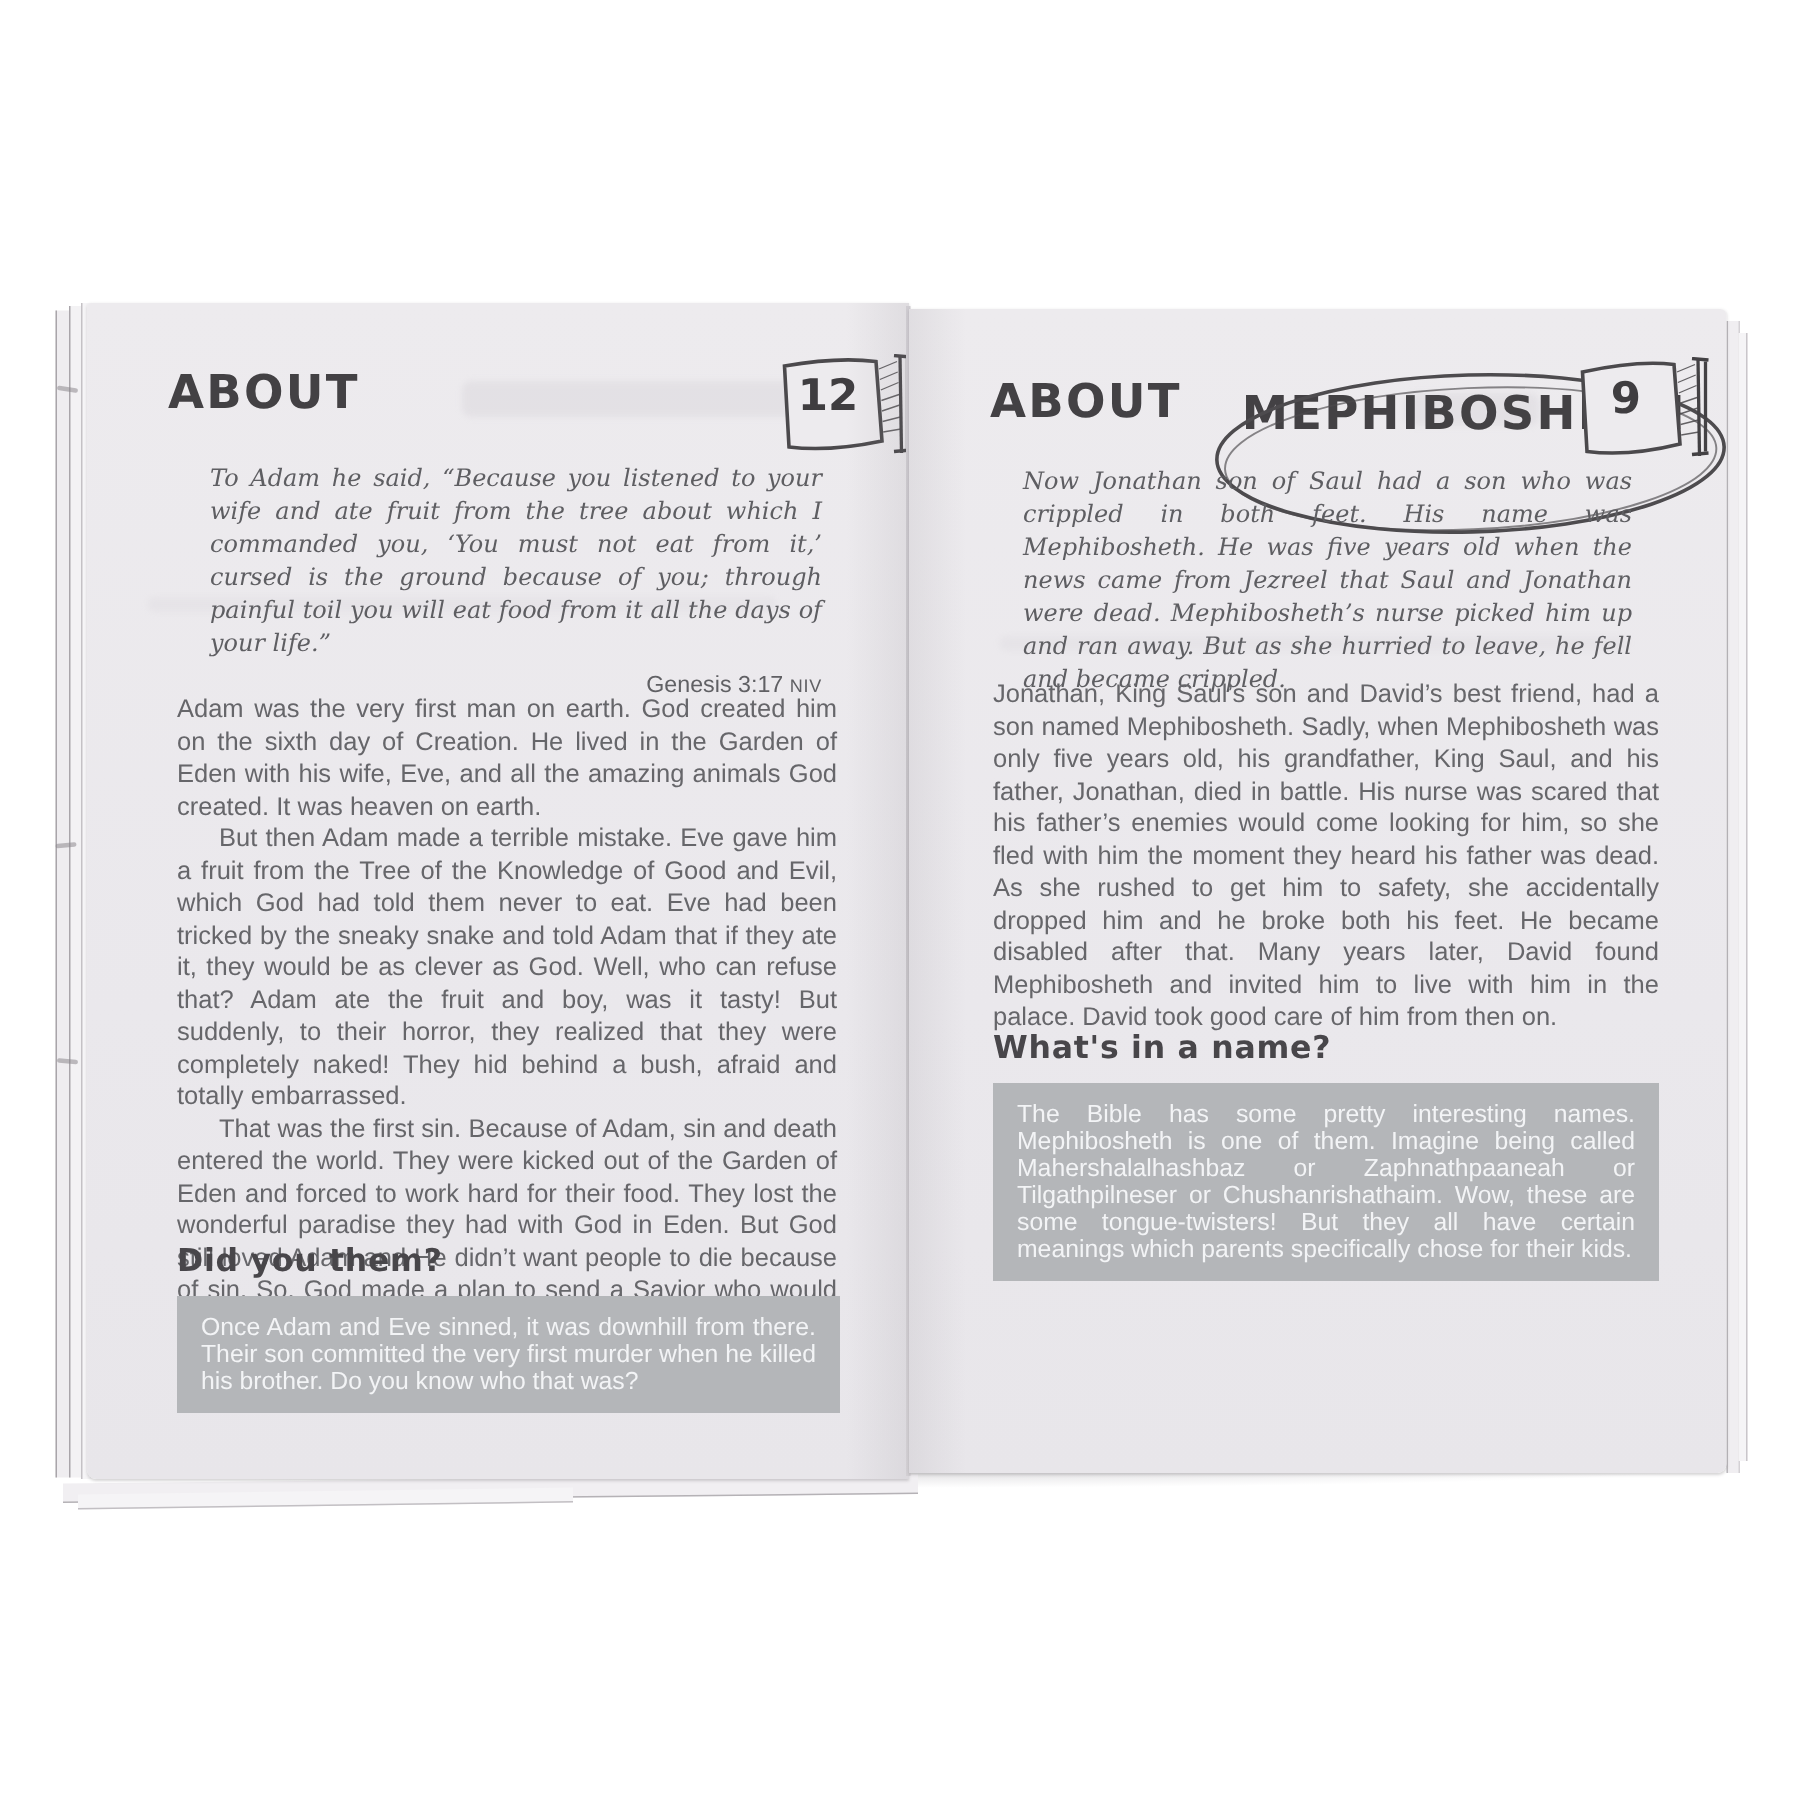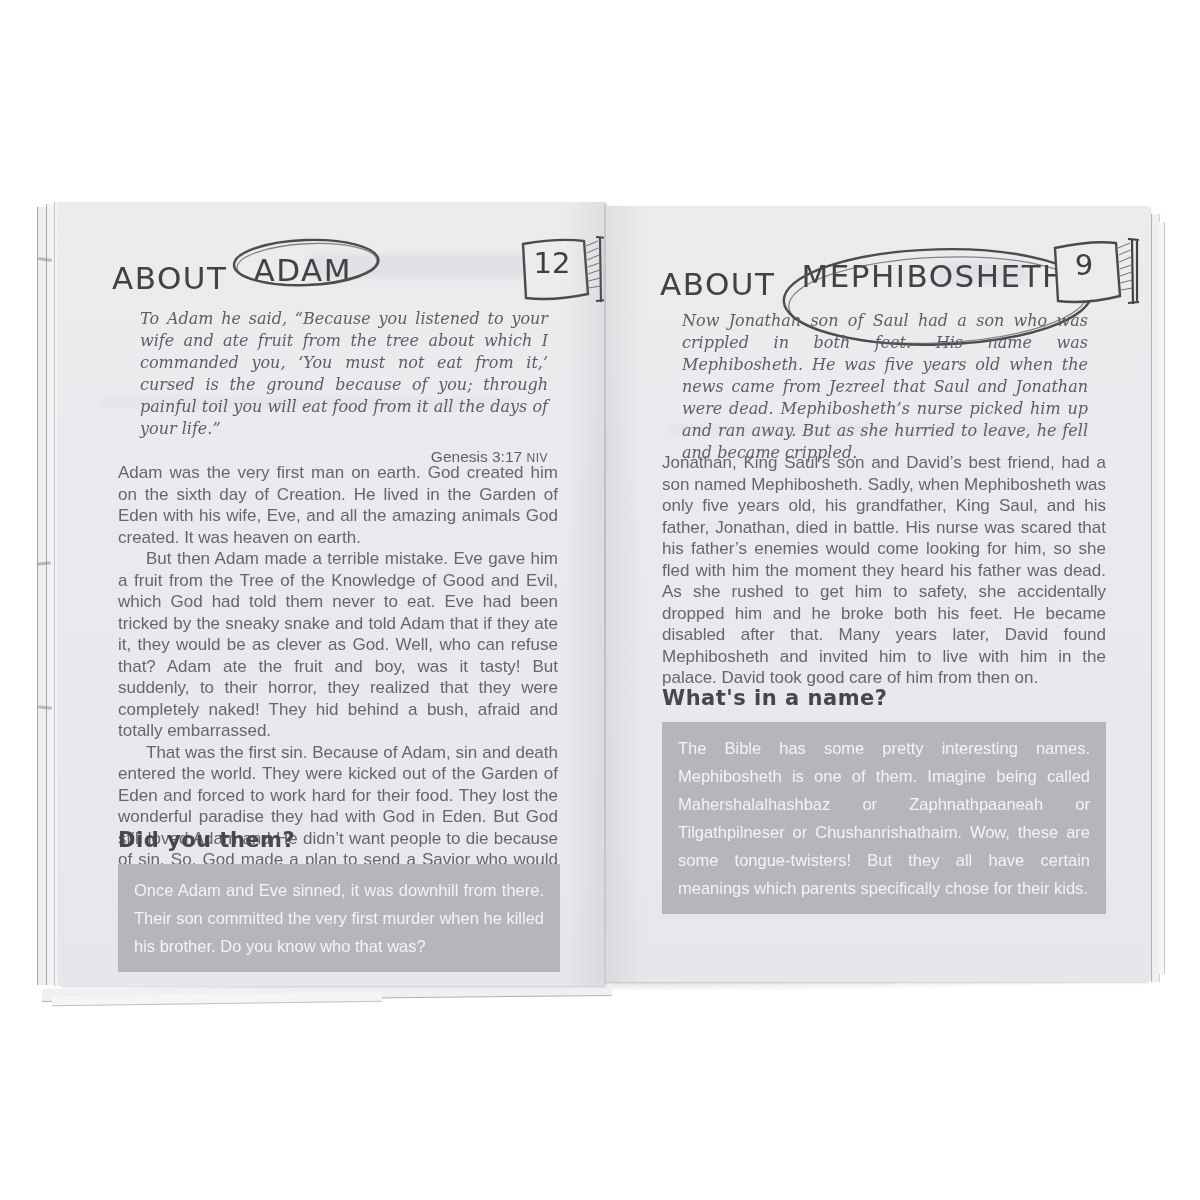--- a/index.html
+++ b/index.html
@@ -28,46 +28,46 @@
              background:linear-gradient(90deg,rgba(150,145,152,0),rgba(150,145,152,.16));}
   .page.right{left:606px;top:206px;width:545px;height:776px;border-radius:0 4px 6px 0;
              box-shadow:0 1px 2px rgba(90,86,92,.25);}
   .page.right::before{content:"";position:absolute;left:0;top:0;bottom:0;width:38px;
              background:linear-gradient(270deg,rgba(150,145,152,0),rgba(150,145,152,.15));}
   .gutter{position:absolute;left:604px;top:204px;width:3px;height:780px;
           background:linear-gradient(180deg,#cfccd1,#c4c1c6 50%,#d3d0d4);}
   
   .ghost{position:absolute;background:#dcd9de;opacity:.55;filter:blur(2px);border-radius:6px;}
   
-  .hdr{position:absolute;display:flex;align-items:flex-end;gap:10px;color:#434144;
-       font-family:"DejaVu Sans", sans-serif;font-weight:normal;font-size:31px;
+  .hdr{position:absolute;display:flex;align-items:flex-start;gap:24px;color:#434144;
+       font-family:"DejaVu Sans", sans-serif;font-weight:bold;font-size:31px;
        letter-spacing:1.5px;white-space:nowrap;}
   .circled{position:relative;display:inline-block;padding:8px 16px;}
   .oval{position:absolute;top:-7px;left:-6px;right:-14px;bottom:-9px;width:auto;height:auto;}
   .oval ellipse{fill:none;stroke:#4d4b4e;stroke-width:2.4;vector-effect:non-scaling-stroke;}
   .oval .inner{stroke-width:1.3;opacity:.65;}
   .quote{position:absolute;font-family:"DejaVu Serif", serif;font-style:italic;
          font-size:16px;line-height:22px;color:#5e5e62;text-align:justify;}
   .attrib{margin-top:6px;text-align:right;font-style:normal;
           font-family:"Liberation Sans", sans-serif;font-size:15.5px;color:#606064;}
   .attrib .vers{font-size:12px;letter-spacing:.5px;}
   .body{position:absolute;font-size:17px;line-height:21.5px;color:#66666a;text-align:justify;}
   .body p{margin:0;}
   .body p.indent{text-indent:28px;}
   .subhead{position:absolute;font-family:"DejaVu Sans", sans-serif;font-weight:bold;
            font-size:21px;color:#48464a;letter-spacing:.5px;}
   .callout{position:absolute;background:#b4b6b9;color:#f3f4f6;font-size:16.5px;
-           line-height:28px;padding:12px 16px;text-align:justify;}
+           line-height:18px;padding:12px 16px;text-align:justify;}
   .callout p{margin:0;}
   .callout p.indent{text-indent:24px;}
   
   .flag{position:absolute;width:92px;height:72px;}
   .flag svg{position:absolute;inset:0;width:100%;height:100%;}
   .flag .num{position:absolute;left:0;top:10px;width:72px;text-align:center;
-             font-family:"DejaVu Sans", sans-serif;font-weight:normal;font-size:29px;color:#3f3d40;}
+             font-family:"DejaVu Sans", sans-serif;font-weight:bold;font-size:29px;color:#3f3d40;}
 </style>
 </head>
 <body>
 
 <div class="photo">
 
   <div class="book-shadow"></div>
 
   <div class="edge-strip s1"></div>
   <div class="edge-strip s2"></div>
@@ -81,24 +81,20 @@
   <div class="right-edge1"></div>
   <div class="right-edge2"></div>
 
   <div class="page left">
 
     <div class="ghost" style="left:250px;top:52px;width:260px;height:24px;"></div>
     <div class="ghost" style="left:40px;top:196px;width:420px;height:10px;opacity:.35;"></div>
 
     <div class="hdr" style="left:54px;top:42px;">
       <span>ABOUT</span>
-        <span class="circled"><svg class="oval" viewBox="0 0 200 70" preserveAspectRatio="none">
-            <ellipse cx="100" cy="34" rx="96" ry="30" transform="rotate(-2 100 35)"></ellipse>
-            <ellipse class="inner" cx="101" cy="36" rx="93" ry="27" transform="rotate(-3 100 35)"></ellipse>
-          </svg><span>ADAM</span></span>
     </div>
 
     <div class="flag" style="left:458px;top:34px;">
       <svg viewBox="0 0 92 72">
         <path d="M7,8 C30,4 52,3 68,5 L72,58 C48,63 26,64 10,62 Z" fill="#edebee" stroke="#4b494c" stroke-width="2.4"></path>
         <g stroke="#4b494c" stroke-width="0.9" opacity=".85">
           <line x1="70" y1="10" x2="82" y2="5"></line>
             <line x1="70.6" y1="17" x2="82.5" y2="12"></line>
           <line x1="71.2" y1="24" x2="83" y2="19"></line>
             <line x1="71.6" y1="31" x2="83.4" y2="27"></line>

